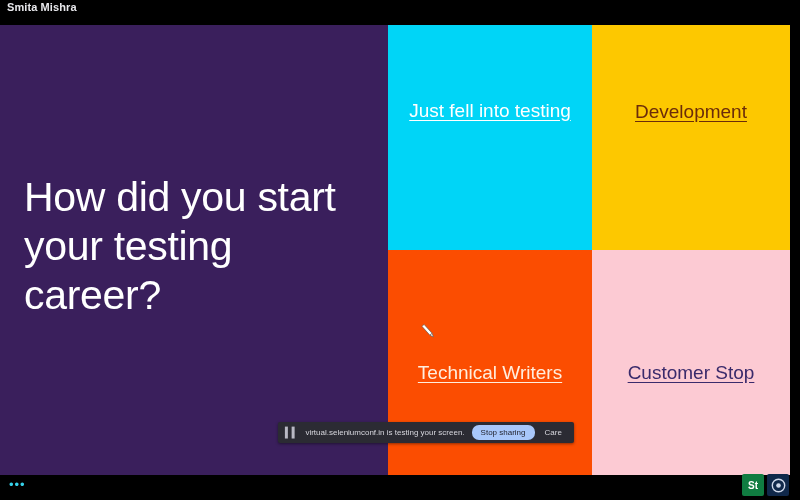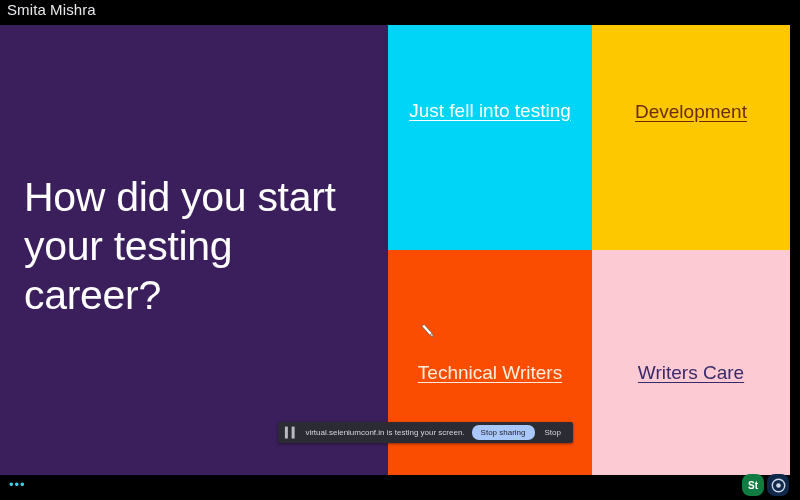--- a/index.html
+++ b/index.html
@@ -25,23 +25,24 @@
   .name-strip {
     position: absolute;
     left: 0; top: 0;
     width: 800px; height: 25px;
     background: #000000;
   }
   .name-strip .label {
     position: absolute;
     left: 7px; top: 1px;
     color: #e8e8ec;
-    font-size: 15px;
+    font-size: 11px;
     letter-spacing: .1px;
     white-space: nowrap;
+    font-weight: bold;
   }
 
   
   .stage {
     position: absolute;
     left: 0; top: 25px;
     width: 790px; height: 450px;
     background: #3a1f5c;
   }
 
@@ -198,21 +199,21 @@
     line-height: 1;
   }
   .tray {
     position: absolute;
     left: 742px; top: 474px;
     display: flex;
     gap: 3px;
   }
   .tray-icon {
     width: 22px; height: 22px;
-    border-radius: 8px;
+    border-radius: 2px;
     display: flex;
     align-items: center;
     justify-content: center;
     font-size: 10px;
     font-weight: 700;
     color: #ffffff;
   }
   .tray-sheets { background: #107c41; }
   .tray-circle { background: #10284a; }
 </style>
@@ -235,21 +236,21 @@
       <div class="quad quad-tl" id="q0" style="background: rgb(0, 213, 247);">
         <span class="quad-label" style="color: rgb(255, 255, 255); text-decoration-color: rgb(255, 255, 255);">Just fell into testing</span>
       </div>
       <div class="quad quad-tr" id="q1" style="background: rgb(253, 200, 0);">
         <span class="quad-label" style="color: rgb(107, 44, 10); text-decoration-color: rgb(107, 44, 10);">Development</span>
       </div>
       <div class="quad quad-bl" id="q2" style="background: rgb(251, 77, 1); align-items: center;">
         <span class="quad-label" style="color: rgb(255, 238, 222); text-decoration-color: rgb(255, 238, 222);">Technical Writers</span>
       </div>
       <div class="quad quad-br" id="q3" style="background: rgb(252, 202, 211);">
-        <span class="quad-label" style="color: rgb(58, 42, 107); text-decoration-color: rgb(58, 42, 107);">Writers Care</span>
+        <span class="quad-label" style="color: rgb(58, 42, 107); text-decoration-color: rgb(58, 42, 107);">Customer Stop</span>
       </div>
     </div>
 
     <div class="pen-cursor">
       <svg width="20" height="20" viewBox="0 0 20 20">
         <g transform="rotate(-42 10 10)">
           <rect x="8.6" y="2.5" width="2.9" height="12" fill="#ffffff" stroke="#5a5a5a" stroke-width="0.6"></rect>
           <polygon points="8.6,14.5 11.5,14.5 10.05,18" fill="#ffffff" stroke="#5a5a5a" stroke-width="0.6"></polygon>
         </g>
       </svg>
@@ -307,21 +308,21 @@
           </svg>
         </span>
       </div>
     </div>
   </div>
 
   <div class="share-bar">
     <span class="pause-icon">▍▍</span>
     <span class="share-text">virtual.seleniumconf.in is testing your screen.</span>
     <span class="stop-btn">Stop sharing</span>
-    <span class="hide-btn">Stop</span>
+    <span class="hide-btn">Care</span>
   </div>
 
   <div class="taskbar"></div>
   <div class="more-menu">•••</div>
   <div class="tray">
     <div class="tray-icon tray-sheets">
       <span>St</span>
     </div>
     <div class="tray-icon tray-circle">
       <svg width="15" height="15" viewBox="0 0 15 15">

